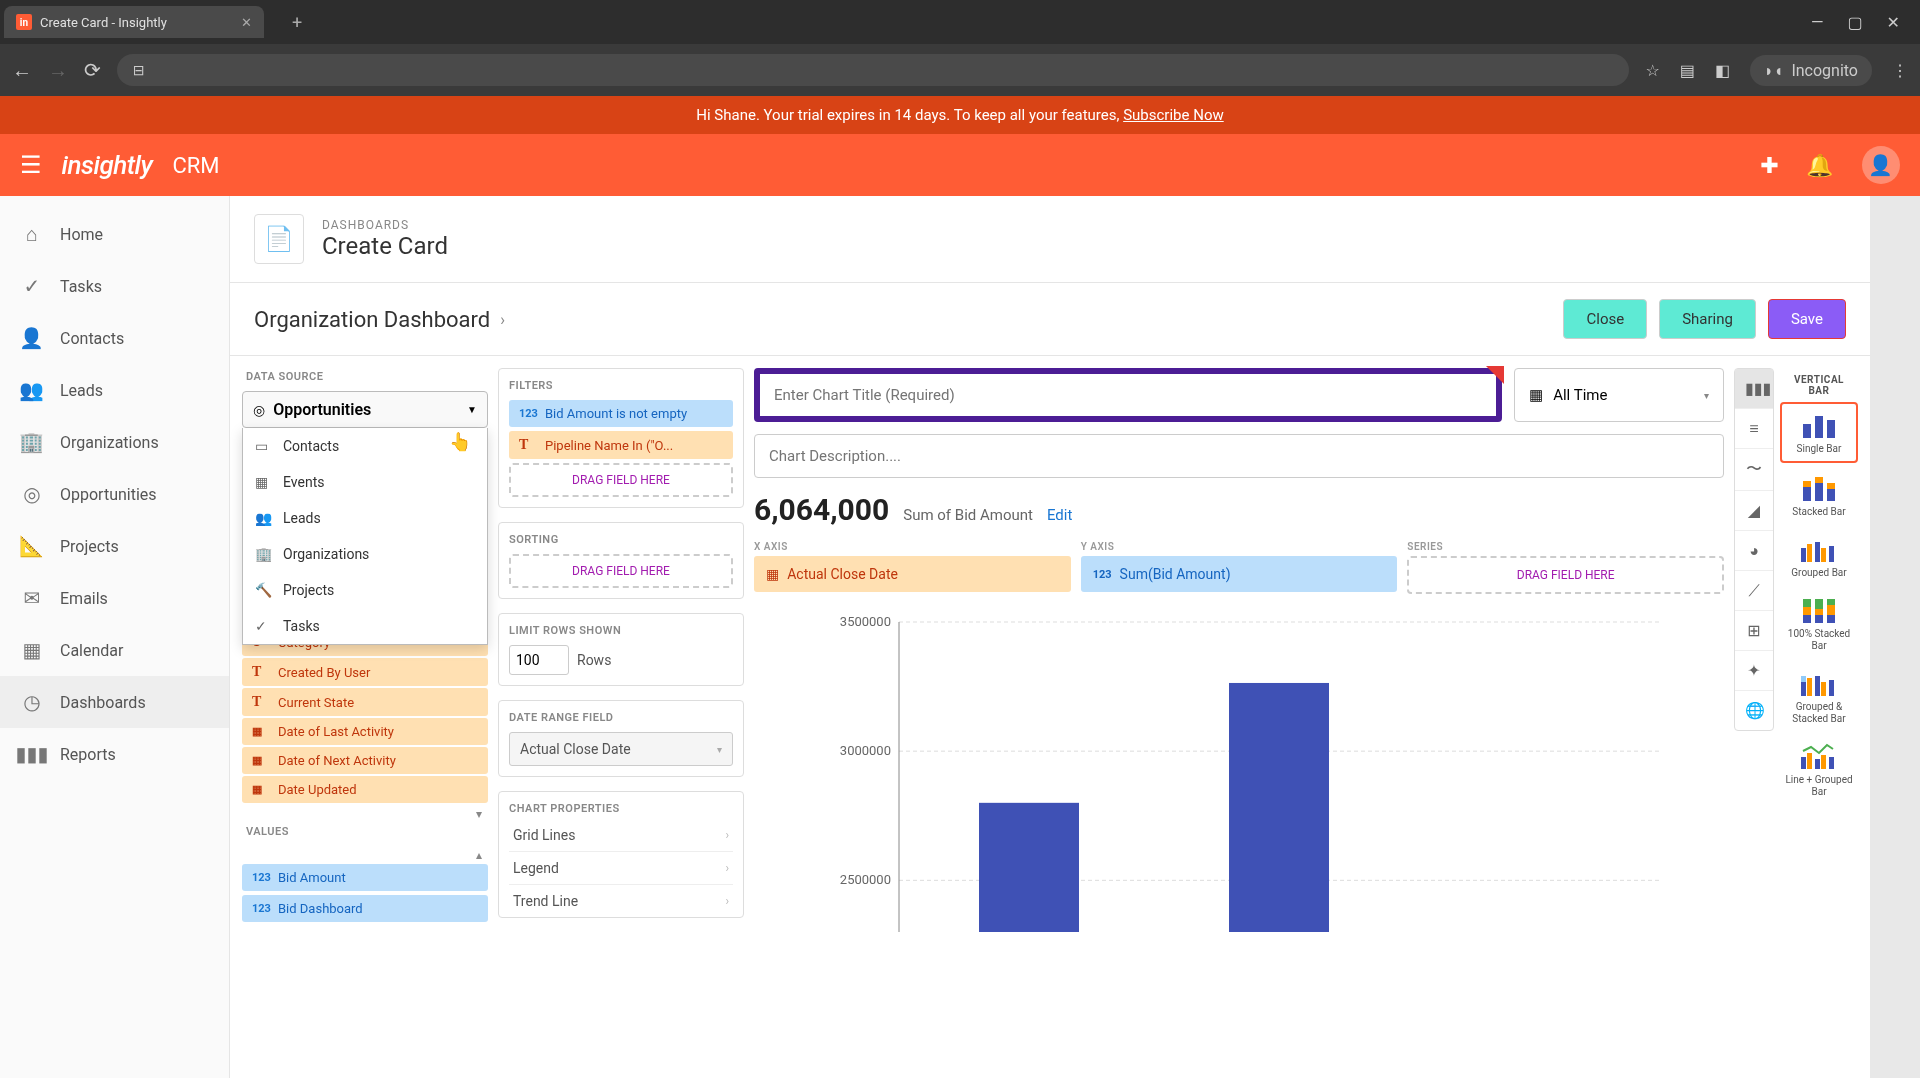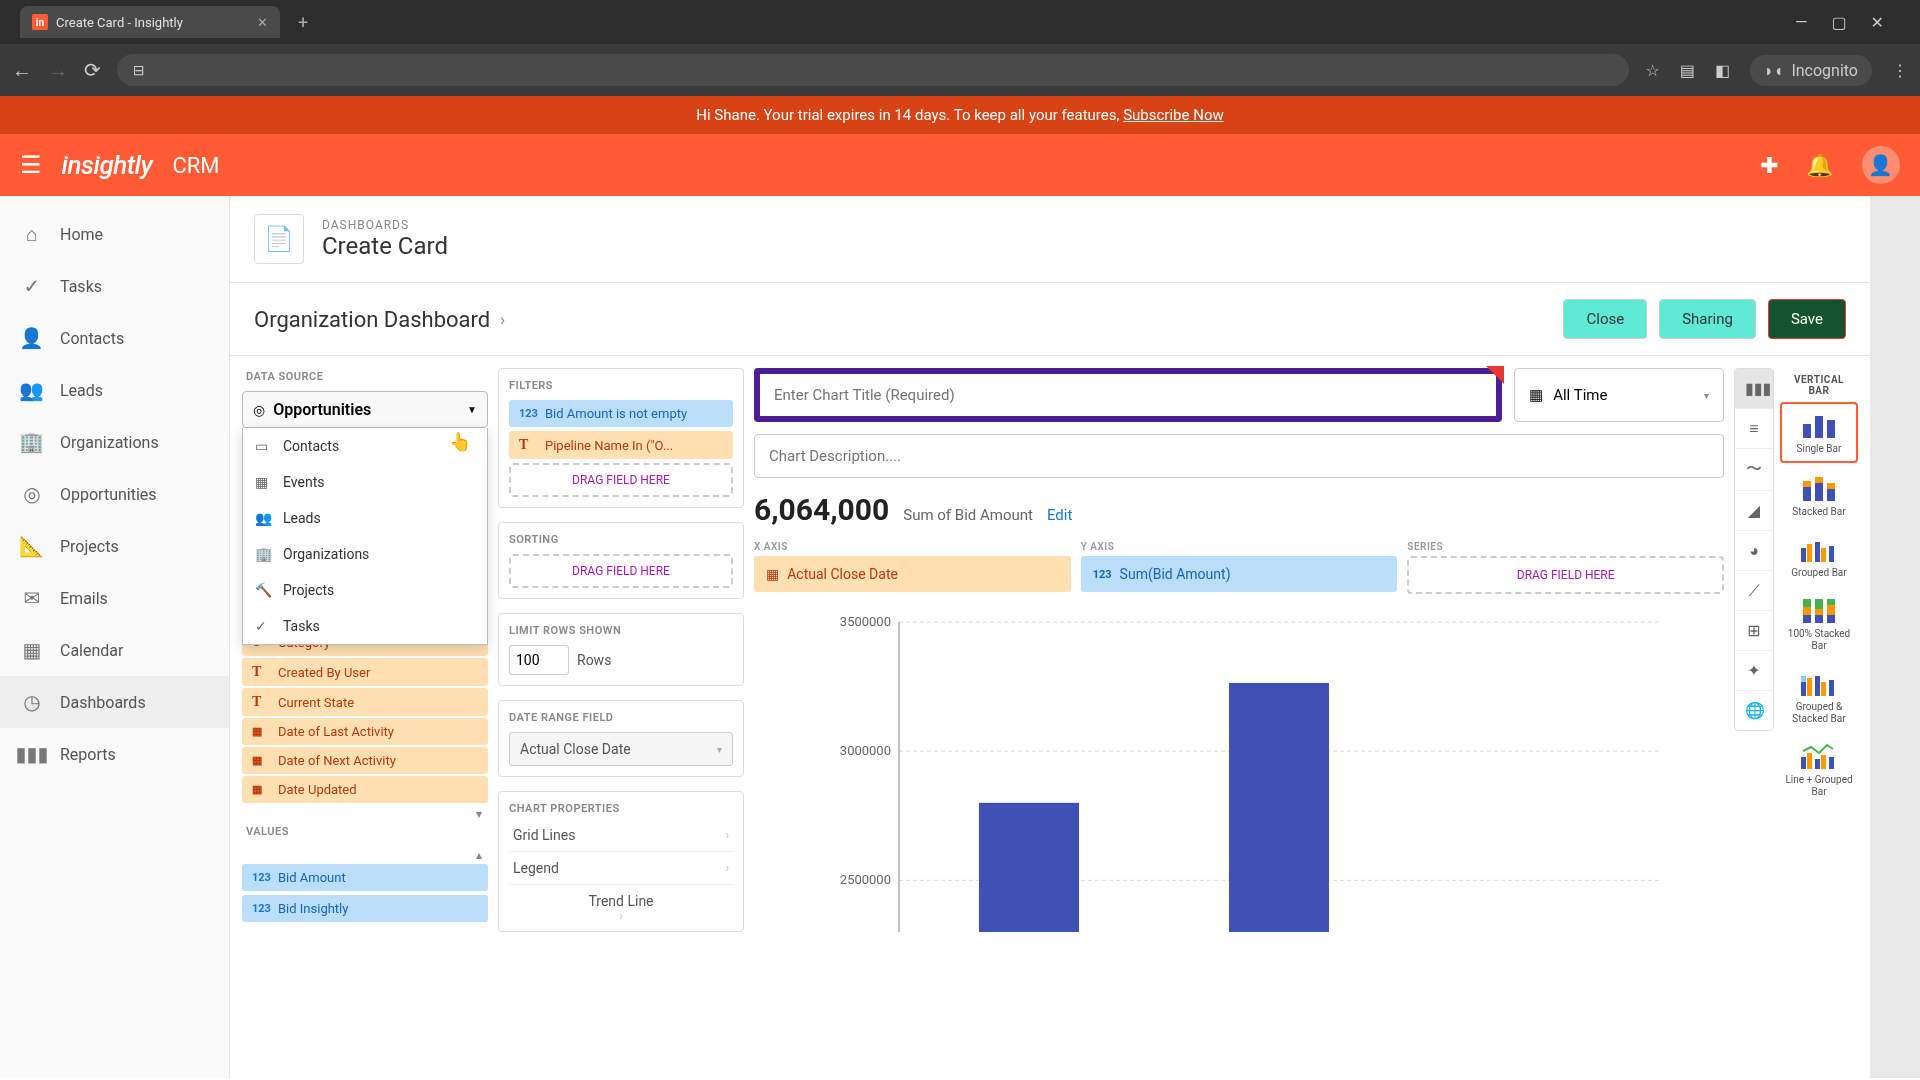--- a/index.html
+++ b/index.html
@@ -1,20 +1,20 @@
 <!DOCTYPE html>
 <html><head>
 <meta charset="utf-8">
 <style>
 * { box-sizing: border-box; margin: 0; padding: 0; font-family: -apple-system, BlinkMacSystemFont, "Segoe UI", Roboto, sans-serif; }
 body { background: #2a2a2a; width: 1920px; height: 1080px; overflow: hidden; }
 
 
 .browser-chrome { background: #2d2d2d; }
-.tab-bar { display: flex; align-items: center; height: 44px; padding: 0 20px; gap: 10px; }
+.tab-bar { display: flex; align-items: center; height: 44px; padding: 0 4px; gap: 20px; }
 .tab { display: flex; align-items: center; background: #4a4a4a; border-radius: 8px 8px 0 0; padding: 8px 12px; gap: 8px; min-width: 260px; color: #e0e0e0; font-size: 13px; }
 .tab-favicon { width: 16px; height: 16px; background: #ff5c35; border-radius: 2px; display: flex; align-items: center; justify-content: center; color: white; font-size: 10px; font-weight: bold; }
 .tab-close { margin-left: auto; color: #aaa; cursor: pointer; }
 .tab-new { color: #aaa; padding: 8px; cursor: pointer; font-size: 18px; }
 .window-controls { margin-left: auto; display: flex; gap: 24px; padding-right: 16px; color: #ccc; }
 .window-controls span { cursor: pointer; }
 
 .addr-bar { display: flex; align-items: center; height: 52px; padding: 0 12px; gap: 16px; background: #3a3a3a; }
 .nav-btn { color: #ccc; font-size: 20px; cursor: pointer; }
 .nav-btn.disabled { color: #666; }
@@ -60,21 +60,21 @@
 .page-icon { width: 50px; height: 50px; border: 1px solid #ddd; border-radius: 4px; display: flex; align-items: center; justify-content: center; font-size: 24px; color: #666; }
 .page-head-text .crumb { font-size: 12px; color: #888; letter-spacing: 1px; }
 .page-head-text .title { font-size: 24px; color: #333; }
 
 
 .sub-head { padding: 16px 24px; border-bottom: 1px solid #e5e5e5; display: flex; align-items: center; }
 .sub-head .dash-name { font-size: 22px; color: #333; }
 .sub-head .chev { margin-left: 10px; color: #888; }
 .sub-head-actions { margin-left: auto; display: flex; gap: 12px; }
 .btn { padding: 10px 22px; border: 1px solid #ccc; background: #5eead4; border-radius: 4px; font-size: 15px; color: #333; cursor: pointer; }
-.btn.primary { background: #14532d; color: white; border-color: #e53935; }
+.btn.primary { background: #8b5cf6; color: white; border-color: #e53935; }
 
 
 .builder { display: flex; padding: 12px; gap: 10px; }
 .col-left { width: 246px; position: relative; }
 .col-mid { width: 246px; }
 .col-main { flex: 1; }
 .col-right { width: 124px; display: flex; flex-direction: column; gap: 0; }
 
 
 .panel-label { font-size: 11px; color: #888; font-weight: 600; letter-spacing: 0.5px; margin-bottom: 6px; padding: 2px 4px; }
@@ -109,21 +109,21 @@
 .limit-row { display: flex; align-items: center; gap: 8px; }
 .limit-row input { width: 60px; border: 1px solid #ccc; border-radius: 3px; padding: 6px; font-size: 14px; }
 .limit-row span { color: #555; font-size: 14px; }
 
 
 .date-range-sel { border: 1px solid #ccc; border-radius: 3px; padding: 8px 10px; background: #f5f5f5; color: #555; font-size: 14px; display: flex; align-items: center; }
 .date-range-sel .arrow { margin-left: auto; font-size: 10px; color: #aaa; }
 
 
 .prop-row { display: flex; align-items: center; justify-content: space-between; padding: 8px 4px; border-bottom: 1px solid #eee; font-size: 14px; color: #555; cursor: pointer; }
-.prop-row:last-child { border-bottom: none; flex-direction: column; }
+.prop-row:last-child { border-bottom: none; }
 .prop-row .chev { color: #bbb; font-size: 12px; }
 
 
 .chart-head { display: flex; gap: 12px; margin-bottom: 12px; }
 .title-wrap { flex: 1; position: relative; }
 .chart-title-input { width: 100%; border: 6px solid #4c1d95; border-radius: 4px; padding: 12px 14px; font-size: 15px; }
 .req-marker { position: absolute; top: -2px; right: -2px; width: 0; height: 0; border-left: 18px solid transparent; border-top: 18px solid #e53935; }
 .time-select { border: 1px solid #ccc; border-radius: 4px; padding: 10px 14px; display: flex; align-items: center; gap: 10px; width: 210px; cursor: pointer; font-size: 15px; }
 .time-select .arrow { margin-left: auto; font-size: 10px; color: #888; }
 .chart-desc-input { width: 100%; border: 1px solid #ccc; border-radius: 4px; padding: 12px 14px; font-size: 15px; margin-bottom: 14px; }
@@ -361,21 +361,21 @@
 
             <div class="panel-label">VALUES</div>
             <div id="values-list">
                 <div class="scroll-arrow">▴</div>
                 <div class="chip blue">
                   <span class="chip-icon num">123</span>
                   <span>Bid Amount</span>
                 </div>
                 <div class="chip blue">
                   <span class="chip-icon num">123</span>
-                  <span>Bid Insightly</span>
+                  <span>Bid Dashboard</span>
                 </div>
               </div>
           </div>
 
           <div class="col-mid">
             <div class="panel-box">
               <div class="panel-label" style="padding:0;margin-bottom:8px;">FILTERS</div>
               <div id="filters-list">
                   <div class="chip blue">
                     <span class="chip-icon num">123</span>

